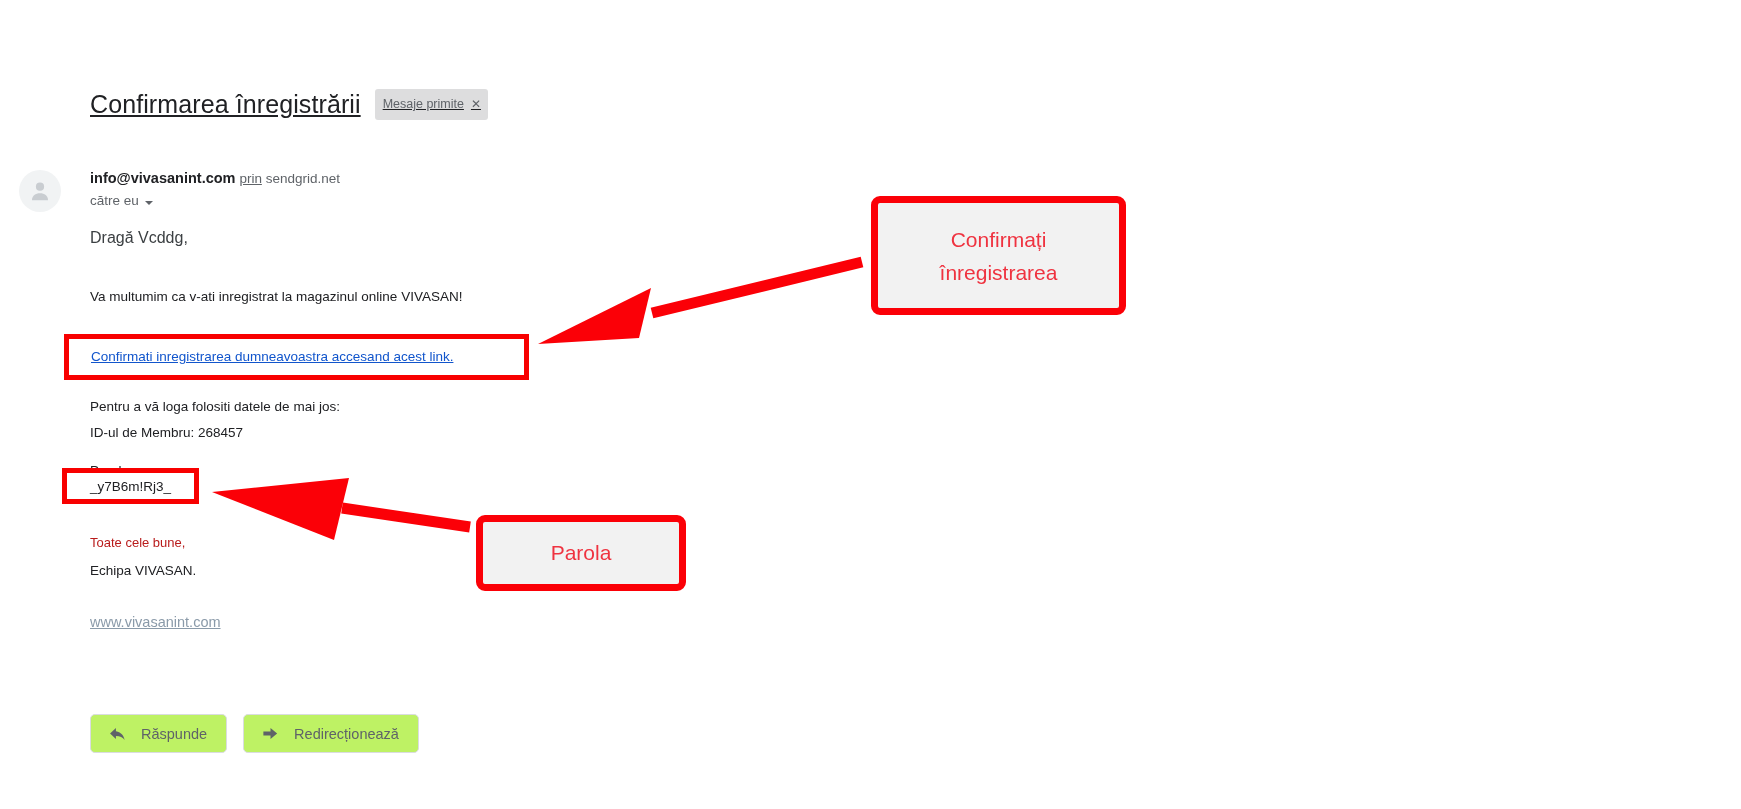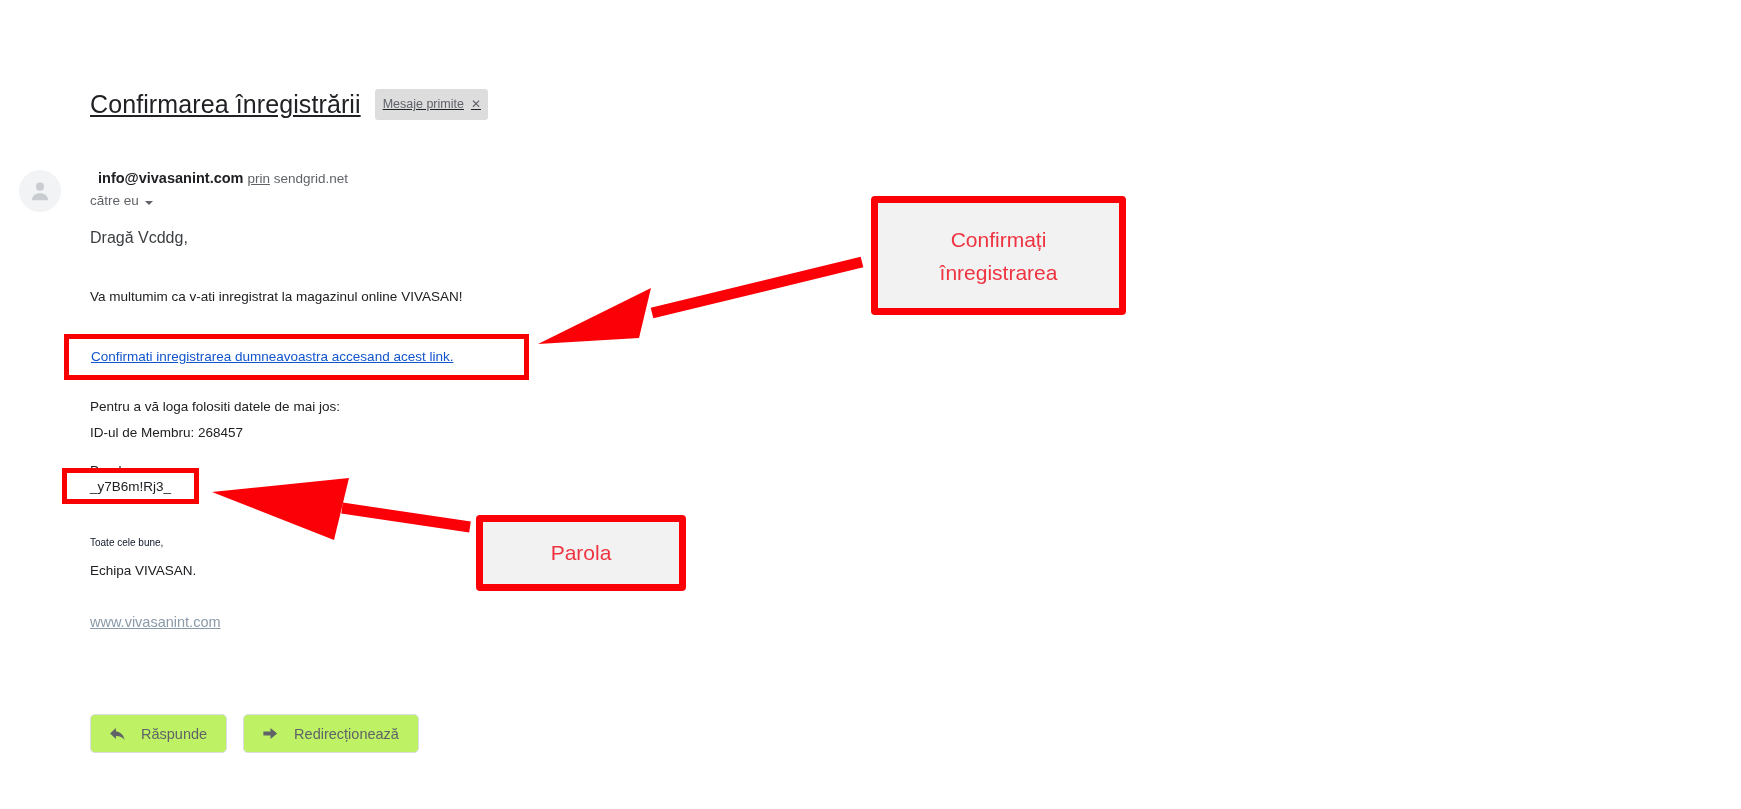--- a/index.html
+++ b/index.html
@@ -89,21 +89,20 @@
     left: 90px;
     top: 168px;
     font-size: 14px;
     line-height: 20px;
     white-space: nowrap;
   }
   #sender-email {
     font-weight: bold;
     color: #202124;
     font-size: 14.5px;
-    margin-left: 8px;
   }
   #sender-via {
     color: #5f6368;
     text-decoration: underline;
     font-size: 13.5px;
     cursor: pointer;
   }
   #sender-domain {
     color: #5f6368;
     font-size: 13.5px;
@@ -217,23 +216,23 @@
     font-size: 13.5px;
     line-height: 19px;
     color: #202124;
     white-space: nowrap;
   }
 
   #signoff-1 {
     position: absolute;
     left: 90px;
     top: 533px;
-    font-size: 10px;
-    line-height: 19px;
-    color: #0f172a;
+    font-size: 13px;
+    line-height: 19px;
+    color: #b91c1c;
     white-space: nowrap;
     text-align: right;
   }
   #signoff-2 {
     position: absolute;
     left: 90px;
     top: 561px;
     font-size: 13.5px;
     line-height: 19px;
     color: #202124;
@@ -283,21 +282,21 @@
     width: 1741px;
     height: 809px;
     pointer-events: none;
   }
   #annotation-layer svg { display: block; }
 
   .callout {
     position: absolute;
     background: #f2f2f2;
     border: 7px solid #fb0007;
-    border-radius: 4px;
+    border-radius: 9px;
     display: flex;
     align-items: center;
     justify-content: center;
     text-align: center;
     color: #ef3340;
     font-family: "Liberation Sans", sans-serif;
   }
   #callout-confirm {
     left: 871px;
     top: 196px;

